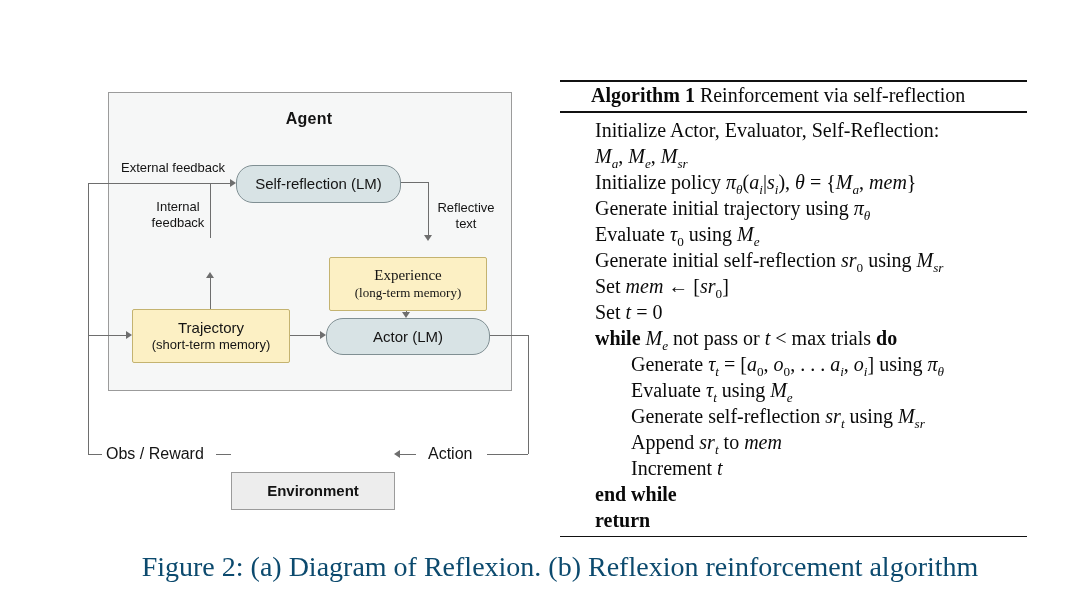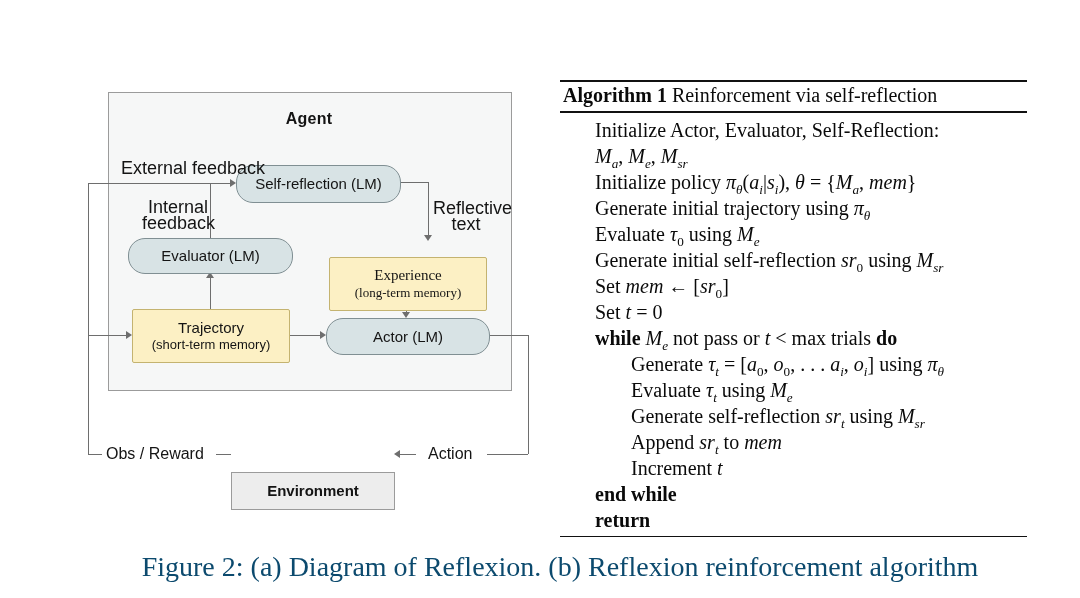--- a/index.html
+++ b/index.html
@@ -18,34 +18,34 @@
     font-size:16px; font-weight:bold; letter-spacing:.2px;
   }
   .node {
     position:absolute; display:flex; flex-direction:column; align-items:center;
     justify-content:center; text-align:center; line-height:1.15;
   }
   .lm  { background:var(--lm-fill);  border:1px solid var(--lm-border);  border-radius:17px; font-size:15px; }
   .mem { background:var(--mem-fill); border:1px solid var(--mem-border); border-radius:2px; font-size:15px; }
   .mem .sub2 { font-size:13px; margin-top:1px; }
   .env { background:var(--env-fill); border:1px solid var(--env-border); font-weight:bold; font-size:15px; }
-  .lbl { position:absolute; font-size:18px; line-height:16px; white-space:nowrap; }
+  .lbl { position:absolute; font-size:13px; line-height:16px; white-space:nowrap; }
   .lbl.center { text-align:center; white-space:normal; }
   .lbl.big { font-size:16px; }
   .h { position:absolute; height:1px; background:var(--line); }
   .v { position:absolute; width:1px;  background:var(--line); }
   .arr { position:absolute; width:0; height:0; border-style:solid; border-color:transparent; }
   .arr.r { border-width:4px 0 4px 6px; border-left-color:var(--line); }
   .arr.l { border-width:4px 6px 4px 0; border-right-color:var(--line); }
   .arr.u { border-width:0 4px 6px 4px; border-bottom-color:var(--line); }
   .arr.d { border-width:6px 4px 0 4px; border-top-color:var(--line); }
   
   .rule { position:absolute; background:#111; }
   .alg-header {
-    position:absolute; left:563px; top:84px; width:464px; white-space:nowrap;
+    position:absolute; left:591px; top:84px; width:464px; white-space:nowrap;
     font-family:"Liberation Serif", serif; font-size:20px; color:#0a0a0a;
   }
   #alg-body { position:absolute; left:560px; top:117px; width:467px; }
   .alg-line {
     font-family:"Liberation Serif", serif; font-size:20px; line-height:26px;
     white-space:nowrap; color:#0a0a0a;
   }
   .ind1 { padding-left:35px; }
   .ind2 { padding-left:71px; }
   .b { font-weight:bold; }
@@ -84,23 +84,20 @@
   <div class="arr r" style="left:230px; top:179px;"></div>
   <div class="arr u" style="left:206px; top:272px;"></div>
   <div class="arr d" style="left:424px; top:235px;"></div>
   <div class="arr d" style="left:402px; top:312px;"></div>
   <div class="arr r" style="left:320px; top:331px;"></div>
   <div class="arr r" style="left:126px; top:331px;"></div>
   <div class="arr l" style="left:394px; top:450px;"></div>
 
   <div class="node lm" style="left:236px; top:165px; width:163px; height:36px;">
     <div>Self-reflection (LM)</div>
-  </div>
-  <div class="node lm" style="left:128px; top:238px; width:163px; height:34px;">
-    <div>Evaluator (LM)</div>
   </div>
   <div class="node mem" style="left:329px; top:257px; width:156px; height:52px;font-family:Liberation Serif, serif;">
     <div>Experience</div>
     <div class="sub2">(long-term memory)</div>
   </div>
   <div class="node mem" style="left:132px; top:309px; width:156px; height:52px;">
     <div>Trajectory</div>
     <div class="sub2">(short-term memory)</div>
   </div>
   <div class="node lm" style="left:326px; top:318px; width:162px; height:35px;">

